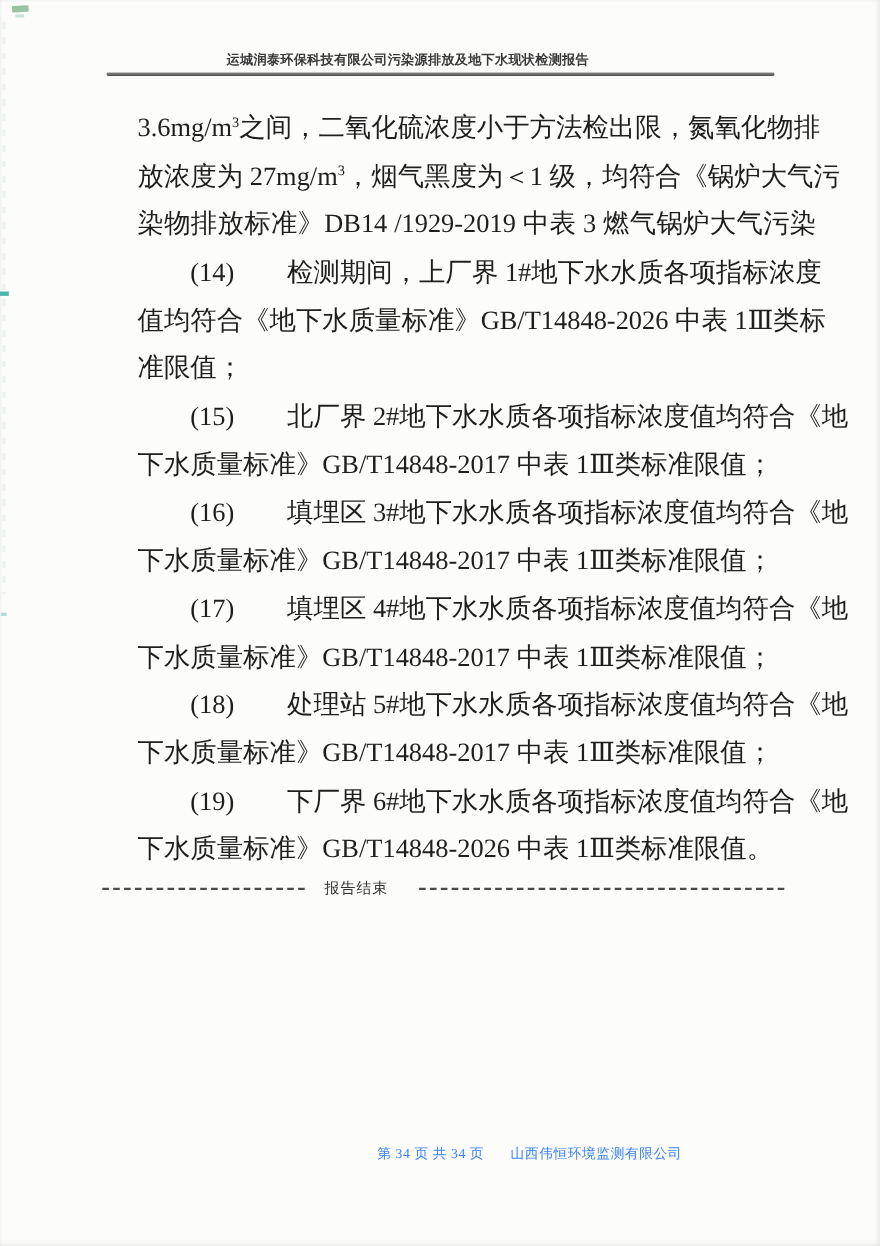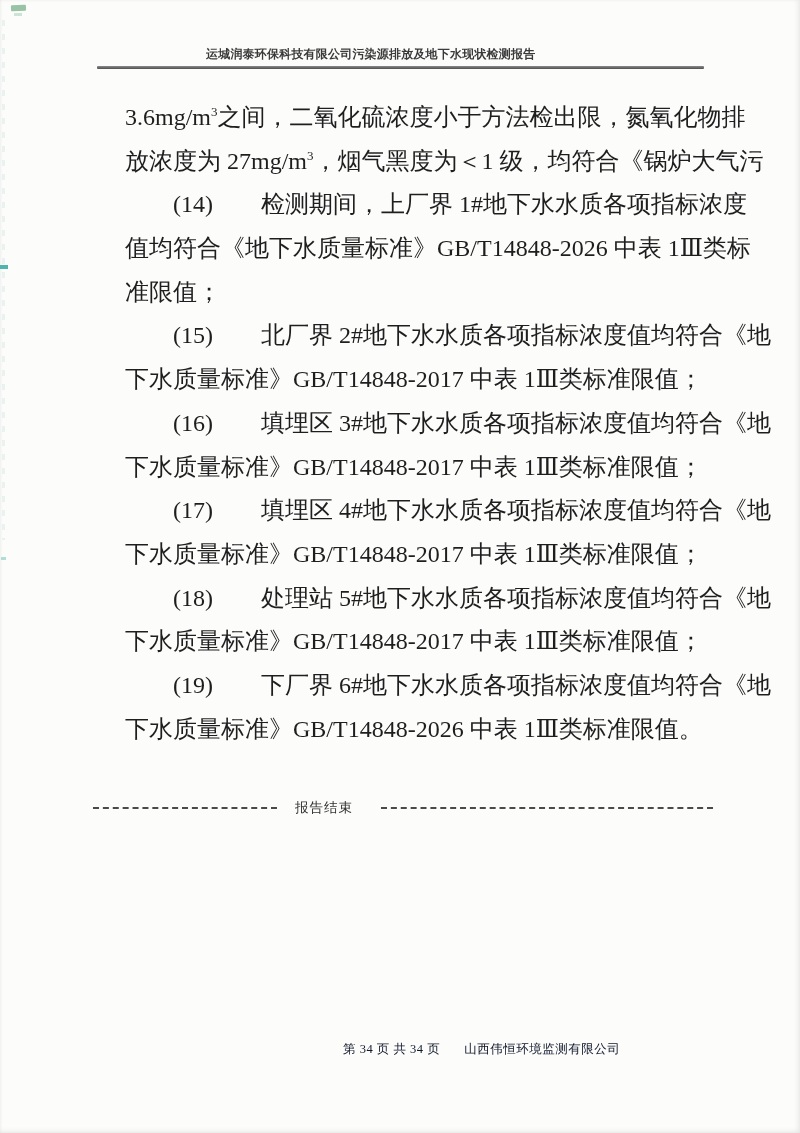--- a/index.html
+++ b/index.html
@@ -48,21 +48,21 @@
   }
   .end-dash.left{width:190px;margin-right:18px;}
   .end-dash.right{width:332px;margin-left:28px;flex:0 0 auto;}
   .end-label{
     font-size:13.5px;color:#333;letter-spacing:1px;white-space:nowrap;
   }
   
   .footer{
     position:absolute;left:343px;top:1041px;
     display:flex;gap:24px;align-items:baseline;
-    font-size:12.5px;color:#0f172a;white-space:nowrap;letter-spacing:.5px;
+    font-size:12.5px;color:#3b82f6;white-space:nowrap;letter-spacing:.5px;
   }
   
   .artifact{position:absolute;}
   .a-green-dash{left:11px;top:5px;width:15px;height:6px;background:#86b894;border-radius:1px;transform:rotate(-3deg);opacity:.85;}
   .a-green-small{left:14px;top:13px;width:8px;height:3px;background:#b8d8c4;opacity:.7;}
   .a-stripe{left:2px;top:20px;width:3px;height:520px;background:repeating-linear-gradient(to bottom,#dfecea 0 6px,transparent 6px 14px);opacity:.6;}
   .a-teal-dash{left:0;top:265px;width:8px;height:4px;background:#4fb3ae;}
   .a-teal-small{left:1px;top:557px;width:5px;height:3px;background:#9fd4cf;opacity:.8;}
 </style>
 </head>
@@ -75,20 +75,21 @@
   <div class="artifact a-stripe"></div>
   <div class="artifact a-teal-dash"></div>
   <div class="artifact a-teal-small"></div>
 
   <div class="header-title">运城润泰环保科技有限公司污染源排放及地下水现状检测报告</div>
   <div class="header-rule"></div>
 
   <div class="doc-body">
     <div class="line full"><span>3.6mg/m</span><sup>3</sup><span>之间，二氧化硫浓度小于方法检出限，氮氧化物排</span></div>
     <div class="line full"><span>放浓度为 27mg/m</span><sup>3</sup><span>，烟气黑度为＜1 级，均符合《锅炉大气污</span></div>
+    <div class="line full">染物排放标准》DB14 /1929-2019 中表 3 燃气锅炉大气污染</div>
     <div class="line full">　　(14)　　检测期间，上厂界 1#地下水水质各项指标浓度</div>
     <div class="line full">值均符合《地下水质量标准》GB/T14848-2026 中表 1Ⅲ类标</div>
     <div class="line last">准限值；</div>
     <div class="line full">　　(15)　　北厂界 2#地下水水质各项指标浓度值均符合《地</div>
     <div class="line last">下水质量标准》GB/T14848-2017 中表 1Ⅲ类标准限值；</div>
     <div class="line full">　　(16)　　填埋区 3#地下水水质各项指标浓度值均符合《地</div>
     <div class="line last">下水质量标准》GB/T14848-2017 中表 1Ⅲ类标准限值；</div>
     <div class="line full">　　(17)　　填埋区 4#地下水水质各项指标浓度值均符合《地</div>
     <div class="line last">下水质量标准》GB/T14848-2017 中表 1Ⅲ类标准限值；</div>
     <div class="line full">　　(18)　　处理站 5#地下水水质各项指标浓度值均符合《地</div>

